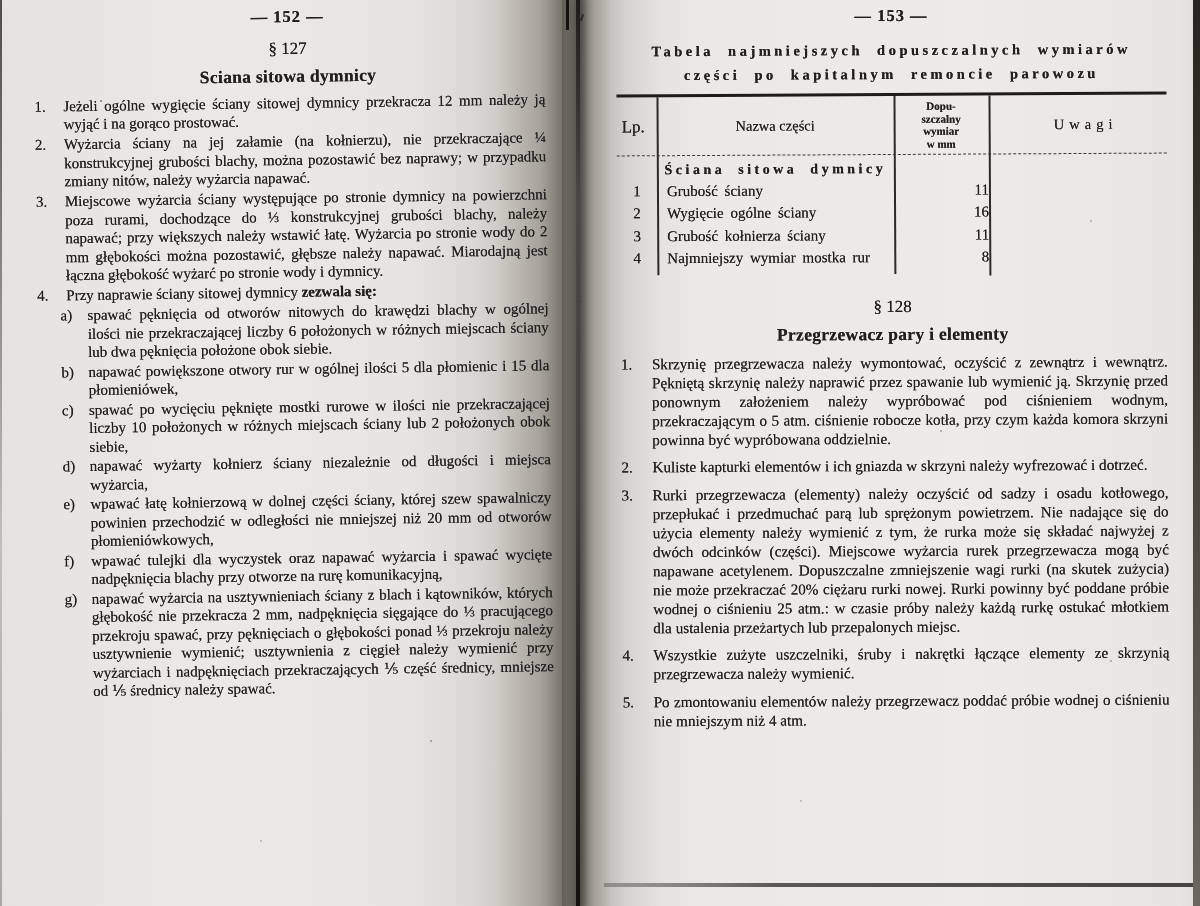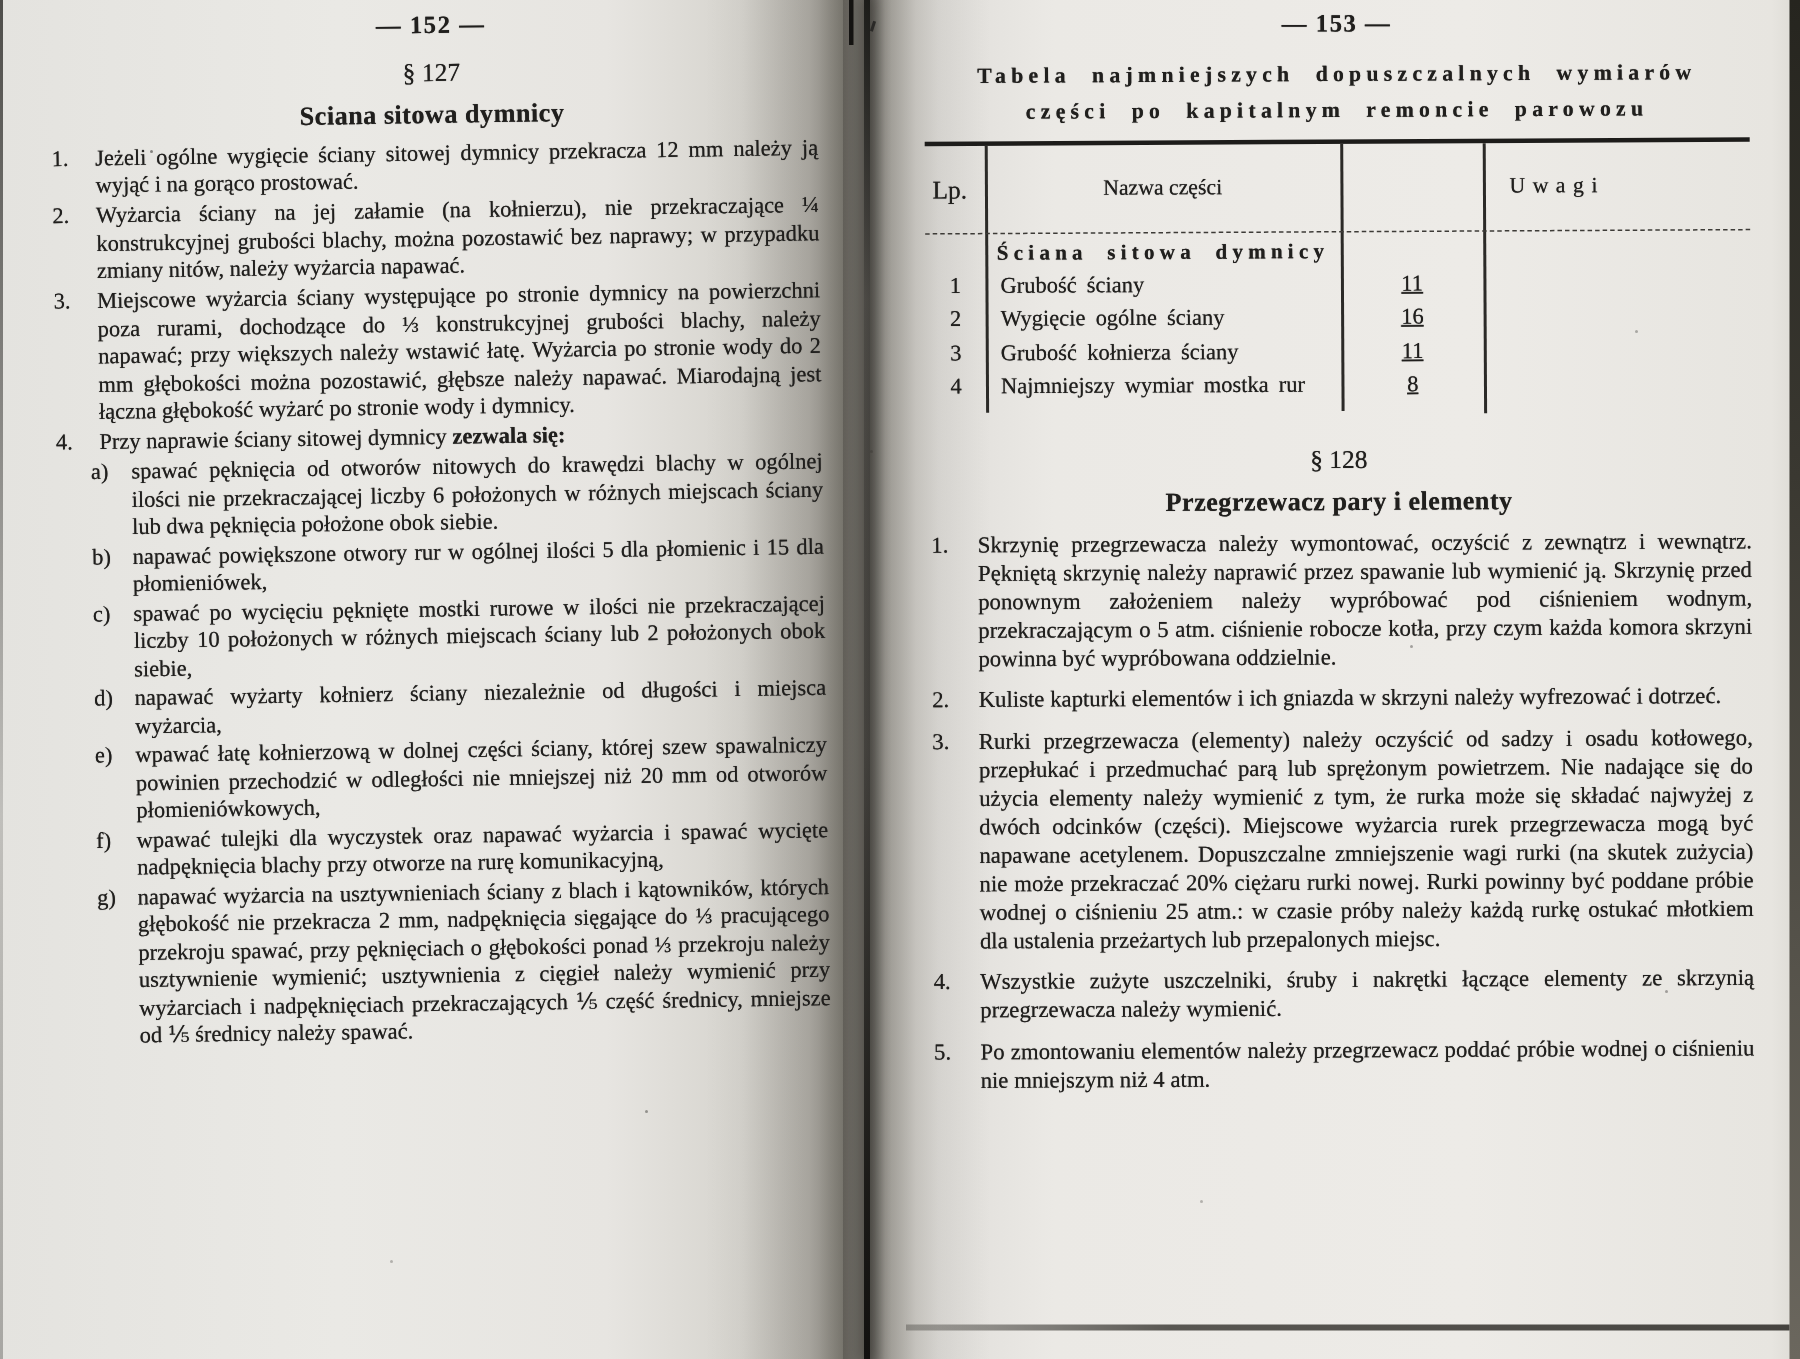--- a/index.html
+++ b/index.html
@@ -89,21 +89,21 @@
   .thead{display:flex;height:58px;align-items:center;}
   .th-lp{flex:none;width:40px;padding-left:5px;font-size:17px;box-sizing:border-box;}
   .th-name{flex:none;width:237px;text-align:center;font-size:14.5px;}
   .th-dim{flex:none;width:95px;text-align:center;font-size:11px;font-weight:700;line-height:12.5px;white-space:pre-line;}
   .th-uwagi{flex:1;text-align:center;font-size:14.5px;letter-spacing:5px;margin-left:16px;}
   .tsection{height:25px;padding-top:5px;box-sizing:border-box;margin-left:40px;width:237px;
     text-align:center;font-weight:700;font-size:14px;letter-spacing:3.5px;word-spacing:6px;}
   .trow{display:flex;height:22.5px;align-items:center;font-size:15px;}
   .td-lp{flex:none;width:40px;text-align:center;}
   .td-name{flex:none;width:237px;padding-left:10px;box-sizing:border-box;word-spacing:3px;}
-  .td-val{flex:none;width:95px;text-align:center;text-decoration:underline;}
+  .td-val{flex:none;width:95px;text-align:right;}
   .td-note{flex:1;}
 
   .sec2{margin-top:17px;}
   .items-right .li{margin-top:8.5px;}
   .items-right .li .num{width:31px;}
 </style>
 </head>
 <body>
 
 <div class="scan">
@@ -179,20 +179,24 @@
 
     <div class="tbl">
       <div class="vline v1"></div>
       <div class="vline v2"></div>
       <div class="vline v3"></div>
       <div class="hdash"></div>
 
       <div class="thead">
         <div class="th-lp">Lp.</div>
         <div class="th-name">Nazwa części</div>
+        <div class="th-dim">Dopu-
+szczalny
+wymiar
+w mm</div>
         <div class="th-uwagi">Uwagi</div>
       </div>
 
       <div class="tsection">Ściana sitowa dymnicy</div>
 
       <div class="trow">
         <div class="td-lp">1</div>
         <div class="td-name">Grubość ściany</div>
         <div class="td-val">11</div>
         <div class="td-note"></div>

